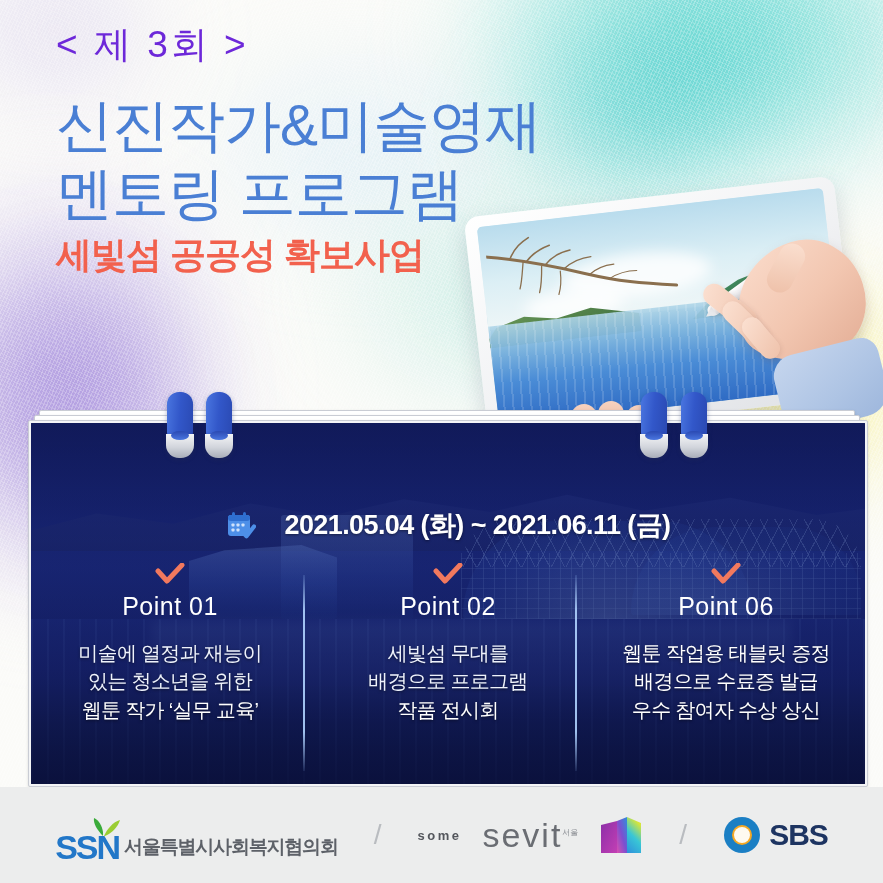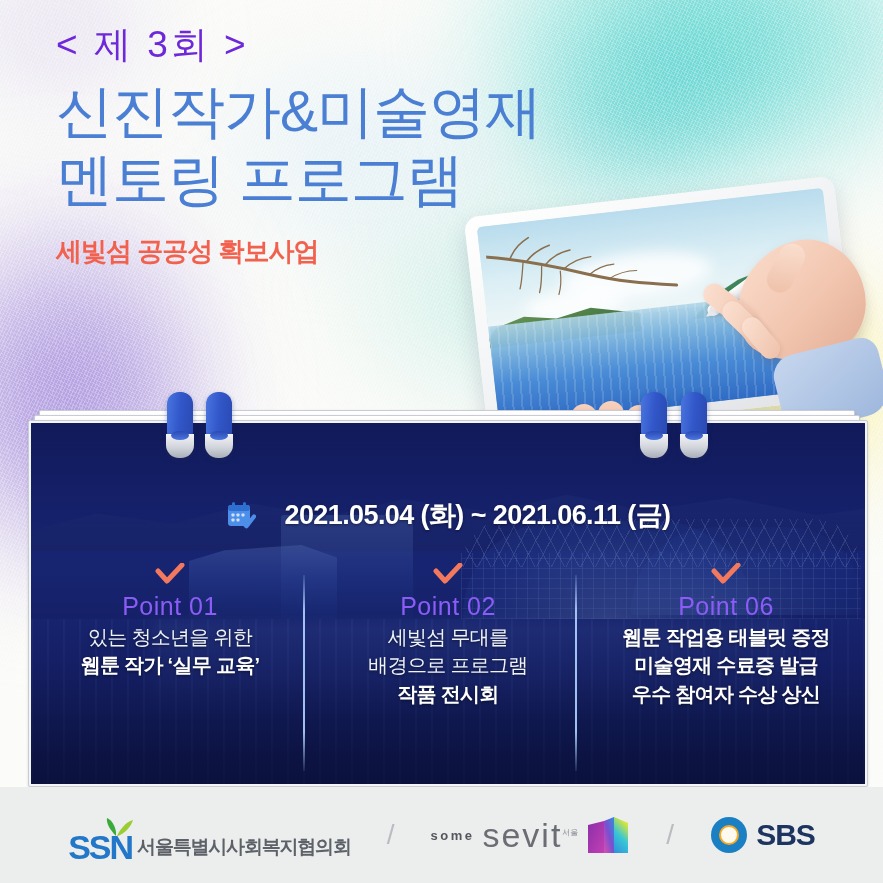--- a/index.html
+++ b/index.html
@@ -69,28 +69,28 @@
   
   .header { position:absolute; left:56px; top:22px; width:560px; z-index:6; }
   .edition {
     font-size:37px; font-weight:300; color:#6d28d9;
     letter-spacing:3px; line-height:1.25;
   }
   .title-line {
     font-size:57px; font-weight:400; color:#4a7fd4;
     letter-spacing:-1px; line-height:1.19; white-space:nowrap;
   }
-  .title-line.l1 { margin-top:10px; }
+  .title-line.l1 { margin-top:24px; }
   .headline {
     font-size:60px; font-weight:900; color:#1b2a6b;
     letter-spacing:-2px; line-height:1.1; margin-top:9px;
   }
   .subline {
-    font-size:26px; font-weight:800; color:#f2614d;
-    letter-spacing:-1px; margin-top:20px;
+    font-size:36px; font-weight:800; color:#f2614d;
+    letter-spacing:-1px; margin-top:3px;
   }
 
   
   .tablet-wrap {
     position:absolute; right:-6px; top:178px; width:440px; height:250px; z-index:5;
   }
   .tablet-body {
     position:absolute; left:26px; top:18px; width:372px; height:222px;
     background:linear-gradient(155deg,#ffffff 0%,#f0f1f3 55%,#dfe1e5 100%);
     border-radius:14px;
@@ -262,47 +262,47 @@
     filter:blur(6px);
   }
   .panel-veil {
     position:absolute; inset:0;
     background:linear-gradient(180deg, rgba(16,26,92,.55) 0%, rgba(18,28,98,.35) 35%,
       rgba(14,22,78,.55) 72%, rgba(10,16,60,.85) 100%);
   }
 
   
   .date-row {
-    position:absolute; left:0; right:0; top:74px; z-index:3;
+    position:absolute; left:0; right:0; top:84px; z-index:3;
     display:flex; align-items:center; justify-content:center; gap:29px;
   }
   .cal-icon { width:30px; height:30px; position:relative; flex:0 0 auto; }
   .date-text {
     color:#ffffff; font-size:27px; font-weight:900; letter-spacing:-.6px;
     text-shadow:0 1px 3px rgba(0,0,0,.45);
   }
 
   
   .points {
     position:absolute; left:0; right:0; top:140px; height:210px; z-index:3;
     display:flex; align-items:flex-start;
   }
   .point-col {
     flex:1 1 0; display:flex; flex-direction:column; align-items:center; padding:0 10px;
   }
   .check { width:30px; height:22px; margin-bottom:7px; }
   .point-label {
-    color:#8b5cf6; font-size:25px; font-weight:300; letter-spacing:.5px; margin-bottom:2px;
+    color:#ffffff; font-size:25px; font-weight:300; letter-spacing:.5px; margin-bottom:18px;
   }
   .point-lines { text-align:center; }
   .pl {
     color:#eef2fb; font-size:20px; font-weight:400; line-height:1.42; letter-spacing:-.7px;
     text-shadow:0 1px 3px rgba(0,0,0,.5);
   }
-  .pl.strong { color:#ffffff; font-weight:700; }
+  .pl.strong { color:#ffffff; font-weight:400; }
   .divider {
     position:absolute; top:12px; width:2px; height:196px;
     background:linear-gradient(180deg, rgba(150,190,250,.15) 0%, rgba(175,210,255,.9) 18%,
       rgba(175,210,255,.9) 80%, rgba(150,190,250,.1) 100%);
     z-index:4;
   }
   .divider.d1 { left:272px; }
   .divider.d2 { left:544px; }
 
   
@@ -316,21 +316,21 @@
   
   .ssn { display:flex; align-items:center; gap:5px;margin-top:23px; }
   .ssn-mark { position:relative; }
   .ssn-text {
     font-size:34px; font-weight:900; color:#2277c8; letter-spacing:-2px; line-height:1;
   }
   .ssn-leaf { position:absolute; right:-2px; top:-13px; width:34px; height:20px; }
   .ssn-kr { font-size:19px; font-weight:700; color:#5d6168; letter-spacing:-1.2px; }
 
   
-  .sevit { display:flex; align-items:center; gap:8px; }
+  .sevit { display:flex; align-items:center; gap:21px; }
   .sevit-some { font-size:13px; font-weight:700; color:#53565c; letter-spacing:2.5px; }
   .sevit-word {
     font-size:34px; font-weight:300; color:#6a6d73; letter-spacing:2px; line-height:1;
   }
   .sevit-tm { font-size:8px; color:#8a8d93; vertical-align:super; letter-spacing:0; }
   .sevit-mark { width:44px; height:40px; }
 
   
   .sbs { display:flex; align-items:center; gap:8px; }
   .sbs-ring { width:38px; height:38px; }
@@ -467,20 +467,21 @@
       <div class="points">
         <div class="divider d1"></div>
         <div class="divider d2"></div>
 
         <div class="point-col">
           <svg class="check" viewBox="0 0 30 22">
             <path d="M3 8 L12 18 L27 2" fill="none" stroke="#f2795e" stroke-width="5" stroke-linecap="round" stroke-linejoin="round"></path>
           </svg>
           <div class="point-label">Point 01</div>
           <div class="point-lines">
+            <div class="pl">미술에 열정과 재능이</div>
             <div class="pl">있는 청소년을 위한</div>
             <div class="pl strong">웹툰 작가 ‘실무 교육’</div>
           </div>
         </div>
 
         <div class="point-col">
           <svg class="check" viewBox="0 0 30 22">
             <path d="M3 8 L12 18 L27 2" fill="none" stroke="#f2795e" stroke-width="5" stroke-linecap="round" stroke-linejoin="round"></path>
           </svg>
           <div class="point-label">Point 02</div>
@@ -491,21 +492,21 @@
           </div>
         </div>
 
         <div class="point-col">
           <svg class="check" viewBox="0 0 30 22">
             <path d="M3 8 L12 18 L27 2" fill="none" stroke="#f2795e" stroke-width="5" stroke-linecap="round" stroke-linejoin="round"></path>
           </svg>
           <div class="point-label">Point 06</div>
           <div class="point-lines">
             <div class="pl strong">웹툰 작업용 태블릿 증정</div>
-            <div class="pl strong">미술영재 수료증 발급</div>
+            <div class="pl strong">배경으로 수료증 발급</div>
             <div class="pl strong">우수 참여자 수상 상신</div>
           </div>
         </div>
       </div>
     </div>
   </div>
 
   <div class="footer">
 
     <div class="logo-group ssn">

